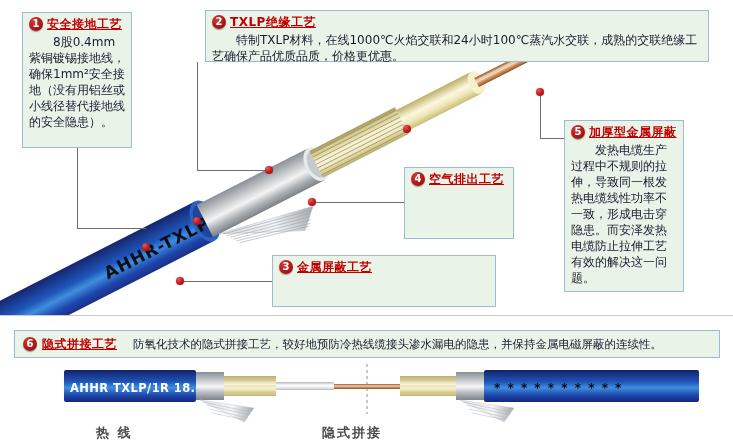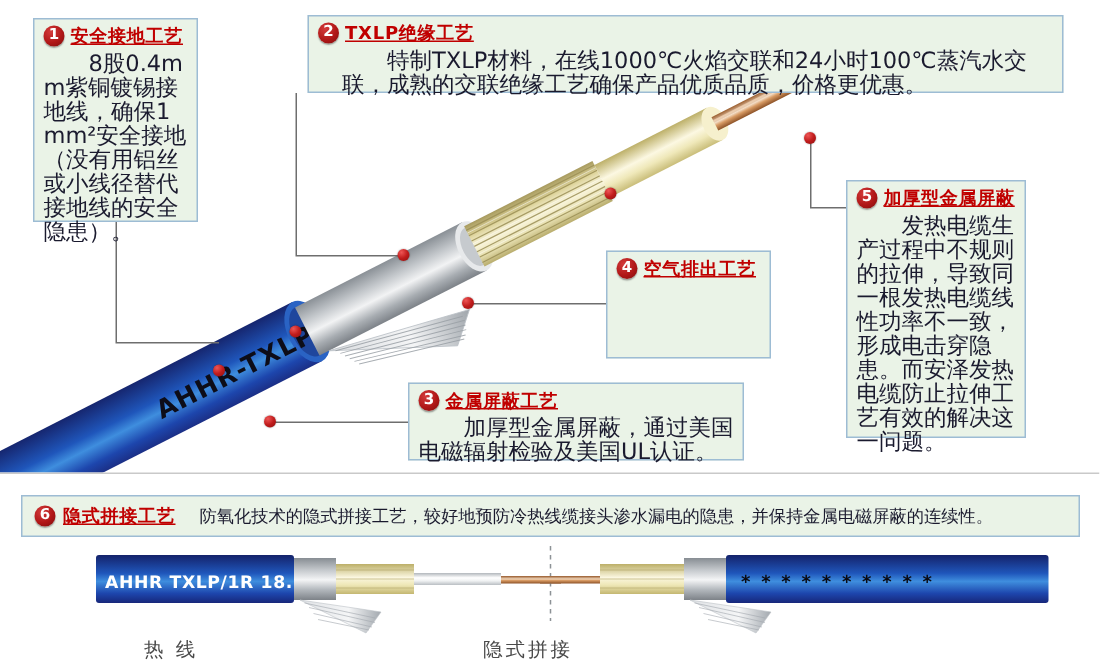--- a/index.html
+++ b/index.html
@@ -26,29 +26,29 @@
     background:radial-gradient(circle at 35% 30%,#d33b3b 0%,#b01717 55%,#7c0d0d 100%);
     color:#ffffff;font-size:10px;font-weight:bold;
     display:flex;align-items:center;justify-content:center;
     flex:0 0 auto;box-shadow:0 1px 1px rgba(0,0,0,.35);
   }
   .title{
     color:#c00000;font-weight:bold;font-size:12px;
     text-decoration:underline;letter-spacing:.5px;
   }
   .body-txt{
-    color:#1a1a2e;font-size:15px;line-height:16px;
+    color:#1a1a2e;font-size:12px;line-height:16px;
     text-indent:2em;margin-top:3px;word-break:break-all;
   }
   .body-txt.noindent{text-indent:0;}
 
   
   #box1{left:22px;top:12px;width:110px;height:136px;}
   #box2{left:205px;top:10px;width:504px;height:52px;}
-  #box2 .body-txt{line-height:16px;margin-left:16px;}
+  #box2 .body-txt{line-height:16px;}
   #box3{left:272px;top:255px;width:224px;height:52px;}
   #box4{left:404px;top:167px;width:110px;height:72px;}
   #box5{left:564px;top:120px;width:120px;height:172px;}
   #box6{left:14px;top:330px;width:706px;height:28px;
         display:flex;align-items:center;gap:0;padding:0 8px;}
   #box6 .hd{gap:5px;}
   #box6 .body-txt{text-indent:0;margin:0 0 0 16px;font-size:11.5px;}
 
   
   .lead{position:absolute;background:#6e6e6e;}
@@ -60,21 +60,21 @@
     box-shadow:0 0 1px rgba(0,0,0,.5);
   }
 
   
   #cable-main{position:absolute;left:0px;top:55px;width:560px;height:260px;}
 
   
   #cable-bottom{position:absolute;left:14px;top:364px;width:706px;height:62px;}
 
   .blabel{
-    position:absolute;font-size:13px;font-weight:normal;color:#4a4a4a;
+    position:absolute;font-size:13px;font-weight:bold;color:#4a4a4a;
     letter-spacing:2px;white-space:nowrap;
   }
   #lbl-hot{left:96px;top:424px;}
   #lbl-splice{left:322px;top:424px;}
   #lbl-cold{left:578px;top:448px;}
   .divider{position:absolute;left:0;top:315px;width:733px;height:1px;background:#c9c9c9;}
 </style>
 </head>
 <body>
 
@@ -215,21 +215,20 @@
       <span class="title">TXLP绝缘工艺</span>
     </div>
     <div class="body-txt">特制TXLP材料，在线1000℃火焰交联和24小时100℃蒸汽水交联，成熟的交联绝缘工艺确保产品优质品质，价格更优惠。</div>
   </div>
 
   <div class="box" id="box3">
     <div class="hd">
       <span class="badge">3</span>
       <span class="title">金属屏蔽工艺</span>
     </div>
-    <div class="body-txt">加厚型金属屏蔽，通过美国电磁辐射检验及美国UL认证。</div>
   </div>
 
   <div class="box" id="box4">
     <div class="hd">
       <span class="badge">4</span>
       <span class="title">空气排出工艺</span>
     </div>
   </div>
 
   <div class="box" id="box5">

